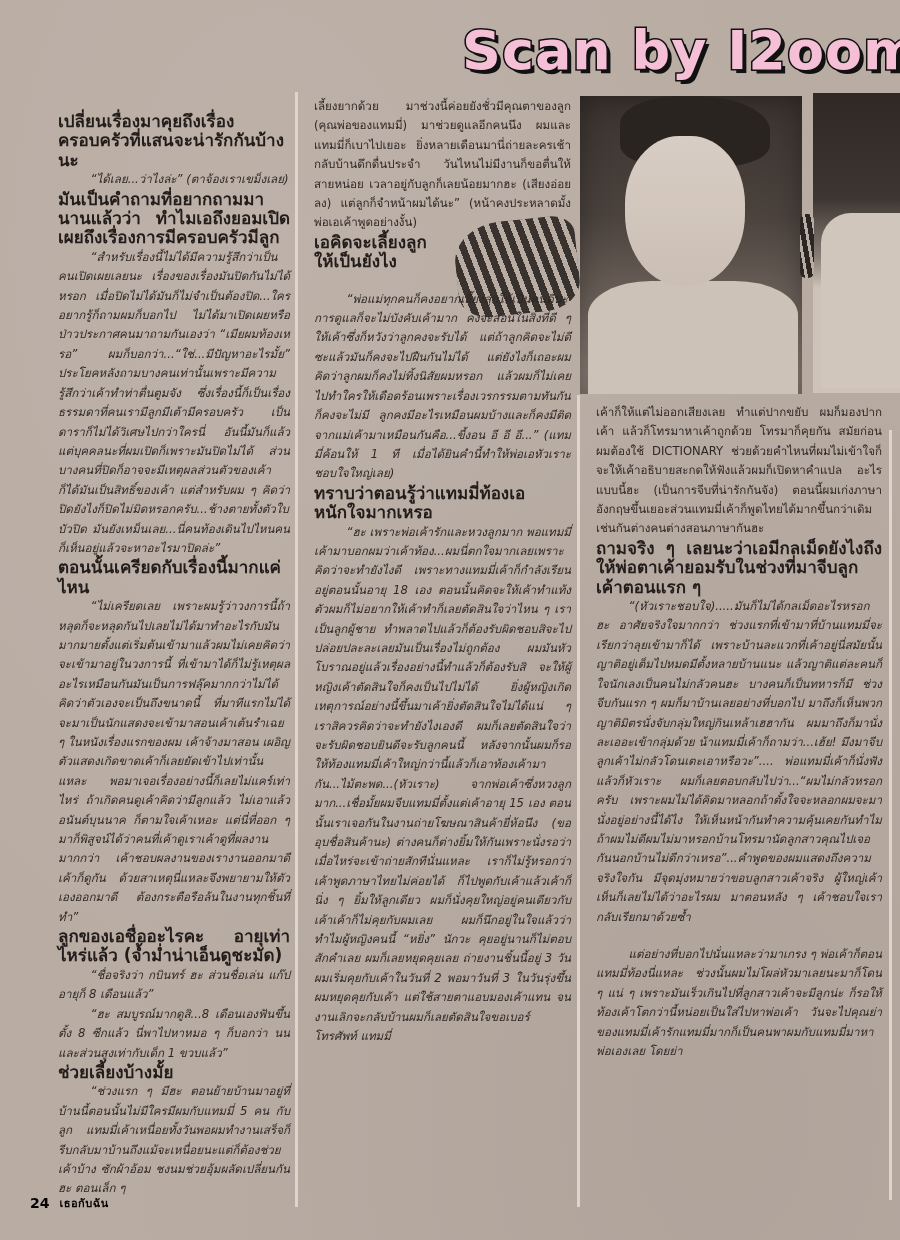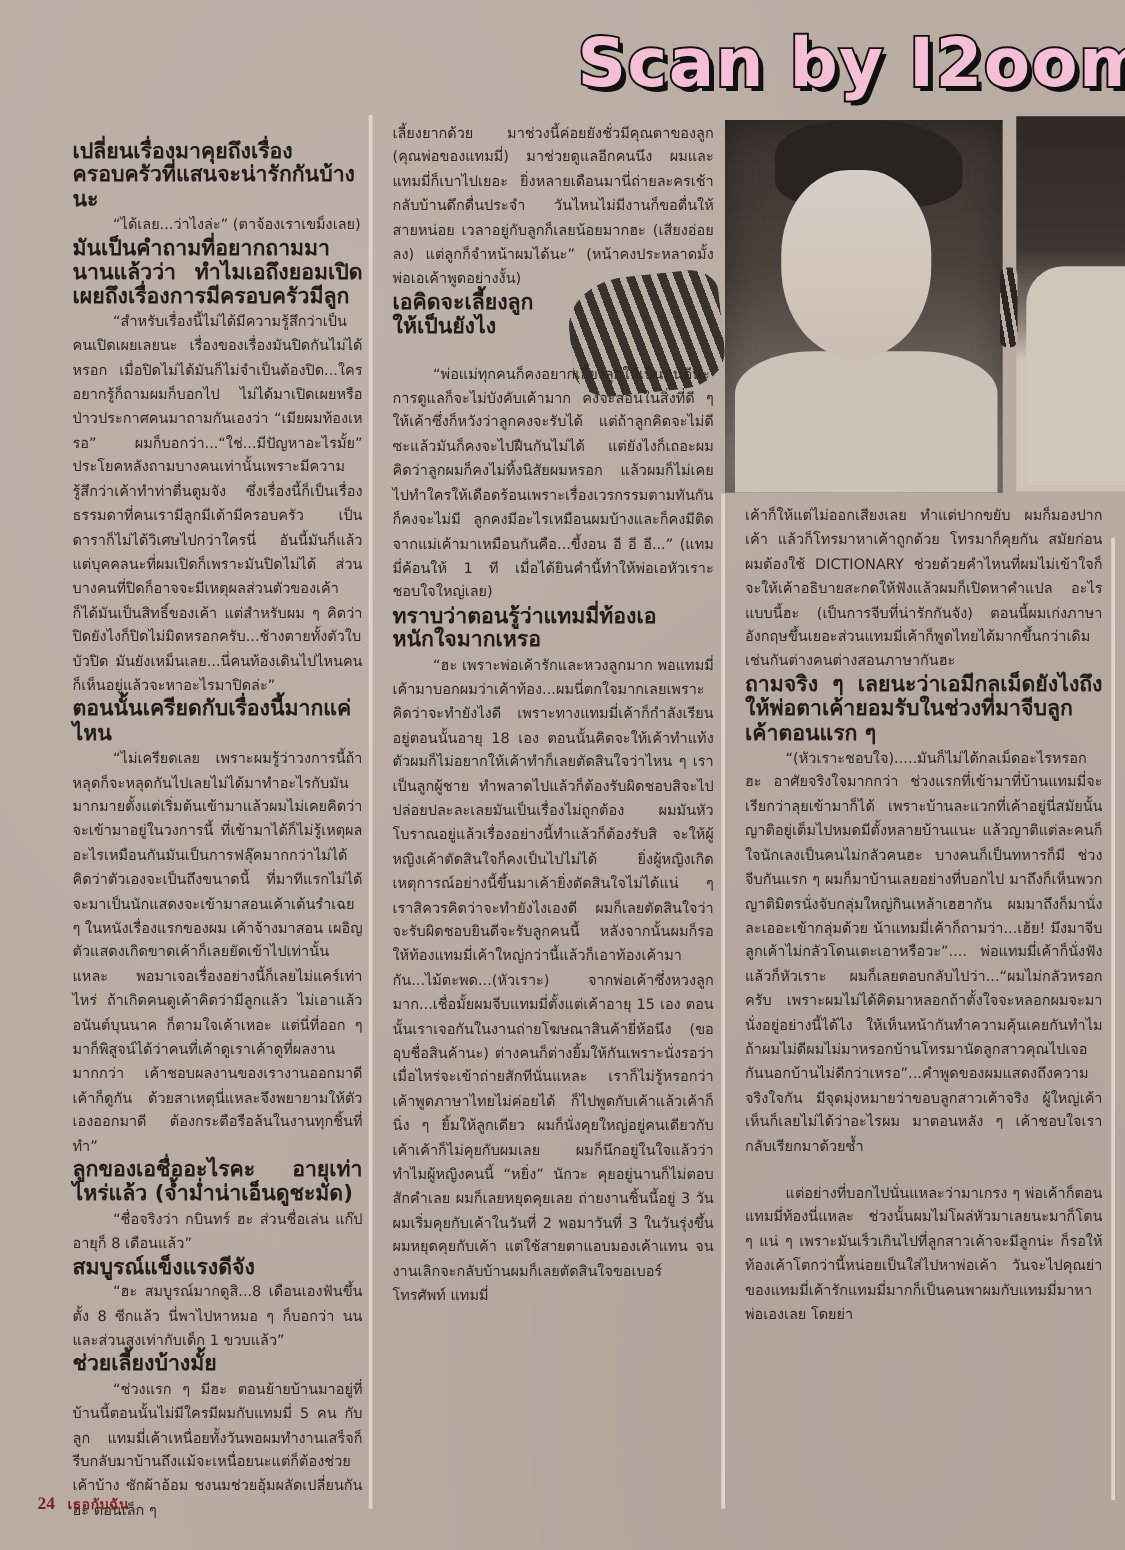--- a/index.html
+++ b/index.html
@@ -28,21 +28,21 @@
       white-space: nowrap;
     }
     .col {
       position: absolute;
       font-size: 11.6px;
       line-height: 19.4px;
       text-align: justify;
     }
     .col p { margin: 0; }
     .col .q { font-weight: bold; font-size: 17px; color: #221c1a; }
-    .col .a { text-indent: 2.8em; }
+    .col .a { text-indent: 2.8em; font-style: italic; }
     .col .cont { text-indent: 0; }
     .col-1 { left: 58px; top: 112px; width: 232px; }
     .col-2 { left: 314px; top: 97px; width: 257px; }
     .col-3 { left: 596px; top: 403px; width: 286px; }
     .col-rule {
       position: absolute; width: 3px; background: #e6dbd2;
       opacity: 0.85;
     }
     .rule-1 { left: 295px; top: 92px; height: 1115px; }
     .rule-2 { left: 577px; top: 395px; height: 812px; }
@@ -85,22 +85,22 @@
       transform: rotate(-6deg);
       opacity: 0.9;
     }
     .decor-blob-small {
       position: absolute; left: 800px; top: 214px; width: 14px; height: 64px;
       background: repeating-linear-gradient(80deg, #2b2523 0 5px, #b9aca3 5px 8px);
       border-radius: 6px;
     }
     .footer {
       position: absolute; left: 30px; top: 1194px;
-      font-size: 14px; font-weight: bold; color: #7f1d1d;
-      display: flex; gap: 10px; align-items: flex-end; font-family: Liberation Serif, serif;
+      font-size: 14px; font-weight: bold; color: #000000;
+      display: flex; gap: 10px; align-items: center;
     }
     .footer .mag { font-size: 11px; letter-spacing: 0.5px; }
   </style>
 </head>
 <body>
 
 <div class="page-bg"></div>
 
 <div class="watermark">Scan by I2oom</div>
 
@@ -121,21 +121,20 @@
 
 <div class="col col-1">
   <p class="q">เปลี่ยนเรื่องมาคุยถึงเรื่องครอบครัวที่แสนจะน่ารักกันบ้างนะ</p>
   <p class="a">“ได้เลย...ว่าไงล่ะ” (ตาจ้องเราเขม็งเลย)</p>
   <p class="q">มันเป็นคำถามที่อยากถามมานานแล้วว่า ทำไมเอถึงยอมเปิดเผยถึงเรื่องการมีครอบครัวมีลูก</p>
   <p class="a">“สำหรับเรื่องนี้ไม่ได้มีความรู้สึกว่าเป็นคนเปิดเผยเลยนะ เรื่องของเรื่องมันปิดกันไม่ได้หรอก เมื่อปิดไม่ได้มันก็ไม่จำเป็นต้องปิด...ใครอยากรู้ก็ถามผมก็บอกไป ไม่ได้มาเปิดเผยหรือป่าวประกาศคนมาถามกันเองว่า “เมียผมท้องเหรอ” ผมก็บอกว่า...“ใช่...มีปัญหาอะไรมั้ย” ประโยคหลังถามบางคนเท่านั้นเพราะมีความรู้สึกว่าเค้าทำท่าตื่นตูมจัง ซึ่งเรื่องนี้ก็เป็นเรื่องธรรมดาที่คนเรามีลูกมีเต้ามีครอบครัว เป็นดาราก็ไม่ได้วิเศษไปกว่าใครนี่ อันนี้มันก็แล้วแต่บุคคลนะที่ผมเปิดก็เพราะมันปิดไม่ได้ ส่วนบางคนที่ปิดก็อาจจะมีเหตุผลส่วนตัวของเค้าก็ได้มันเป็นสิทธิ์ของเค้า แต่สำหรับผม ๆ คิดว่าปิดยังไงก็ปิดไม่มิดหรอกครับ...ช้างตายทั้งตัวใบบัวปิด มันยังเหม็นเลย...นี่คนท้องเดินไปไหนคนก็เห็นอยู่แล้วจะหาอะไรมาปิดล่ะ”</p>
   <p class="q">ตอนนั้นเครียดกับเรื่องนี้มากแค่ไหน</p>
   <p class="a">“ไม่เครียดเลย เพราะผมรู้ว่าวงการนี้ถ้าหลุดก็จะหลุดกันไปเลยไม่ได้มาทำอะไรกับมันมากมายตั้งแต่เริ่มต้นเข้ามาแล้วผมไม่เคยคิดว่าจะเข้ามาอยู่ในวงการนี้ ที่เข้ามาได้ก็ไม่รู้เหตุผลอะไรเหมือนกันมันเป็นการฟลุ๊คมากกว่าไม่ได้คิดว่าตัวเองจะเป็นถึงขนาดนี้ ที่มาทีแรกไม่ได้จะมาเป็นนักแสดงจะเข้ามาสอนเค้าเต้นรำเฉย ๆ ในหนังเรื่องแรกของผม เค้าจ้างมาสอน เผอิญตัวแสดงเกิดขาดเค้าก็เลยยัดเข้าไปเท่านั้นแหละ พอมาเจอเรื่องอย่างนี้ก็เลยไม่แคร์เท่าไหร่ ถ้าเกิดคนดูเค้าคิดว่ามีลูกแล้ว ไม่เอาแล้วอนันต์บุนนาค ก็ตามใจเค้าเหอะ แต่นี่ที่ออก ๆ มาก็พิสูจน์ได้ว่าคนที่เค้าดูเราเค้าดูที่ผลงานมากกว่า เค้าชอบผลงานของเรางานออกมาดีเค้าก็ดูกัน ด้วยสาเหตุนี่แหละจึงพยายามให้ตัวเองออกมาดี ต้องกระตือรือล้นในงานทุกชิ้นที่ทำ”</p>
   <p class="q">ลูกของเอชื่ออะไรคะ อายุเท่าไหร่แล้ว (จ้ำม่ำน่าเอ็นดูชะมัด)</p>
   <p class="a">“ชื่อจริงว่า กบินทร์ ฮะ ส่วนชื่อเล่น แก๊ป อายุก็ 8 เดือนแล้ว”</p>
-  <p class="q">สมบูรณ์แข็งแรงดีจัง</p>
   <p class="a">“ฮะ สมบูรณ์มากดูสิ...8 เดือนเองฟันขึ้นตั้ง 8 ซีกแล้ว นี่พาไปหาหมอ ๆ ก็บอกว่า นนและส่วนสูงเท่ากับเด็ก 1 ขวบแล้ว”</p>
   <p class="q">ช่วยเลี้ยงบ้างมั้ย</p>
   <p class="a">“ช่วงแรก ๆ มีฮะ ตอนย้ายบ้านมาอยู่ที่บ้านนี้ตอนนั้นไม่มีใครมีผมกับแทมมี่ 5 คน กับลูก แทมมี่เค้าเหนื่อยทั้งวันพอผมทำงานเสร็จก็รีบกลับมาบ้านถึงแม้จะเหนื่อยนะแต่ก็ต้องช่วยเค้าบ้าง ซักผ้าอ้อม ชงนมช่วยอุ้มผลัดเปลี่ยนกันฮะ ตอนเล็ก ๆ</p>
 </div>
 
 <div class="col col-2">
   <p class="cont" style="width:257px">เลี้ยงยากด้วย มาช่วงนี้ค่อยยังชั่วมีคุณตาของลูก (คุณพ่อของแทมมี่) มาช่วยดูแลอีกคนนึง ผมและแทมมี่ก็เบาไปเยอะ ยิ่งหลายเดือนมานี่ถ่ายละครเช้ากลับบ้านดึกดื่นประจำ วันไหนไม่มีงานก็ขอตื่นให้สายหน่อย เวลาอยู่กับลูกก็เลยน้อยมากฮะ (เสียงอ่อยลง) แต่ลูกก็จำหน้าผมได้นะ” (หน้าคงประหลาดมั้ง พ่อเอเค้าพูดอย่างงั้น)</p>
   <p class="q" style="width:130px">เอคิดจะเลี้ยงลูกให้เป็นยังไง</p>
   <p class="a" style="margin-top:18px">“พ่อแม่ทุกคนก็คงอยากเลี้ยงลูกให้เป็นคนดีนะ การดูแลก็จะไม่บังคับเค้ามาก คงจะสอนในสิ่งที่ดี ๆ ให้เค้าซึ่งก็หวังว่าลูกคงจะรับได้ แต่ถ้าลูกคิดจะไม่ดีซะแล้วมันก็คงจะไปฝืนกันไม่ได้ แต่ยังไงก็เถอะผมคิดว่าลูกผมก็คงไม่ทิ้งนิสัยผมหรอก แล้วผมก็ไม่เคยไปทำใครให้เดือดร้อนเพราะเรื่องเวรกรรมตามทันกันก็คงจะไม่มี ลูกคงมีอะไรเหมือนผมบ้างและก็คงมีติดจากแม่เค้ามาเหมือนกันคือ...ขี้งอน อี อี อี...” (แทมมี่ค้อนให้ 1 ที เมื่อได้ยินคำนี้ทำให้พ่อเอหัวเราะชอบใจใหญ่เลย)</p>
   <p class="q">ทราบว่าตอนรู้ว่าแทมมี่ท้องเอหนักใจมากเหรอ</p>

